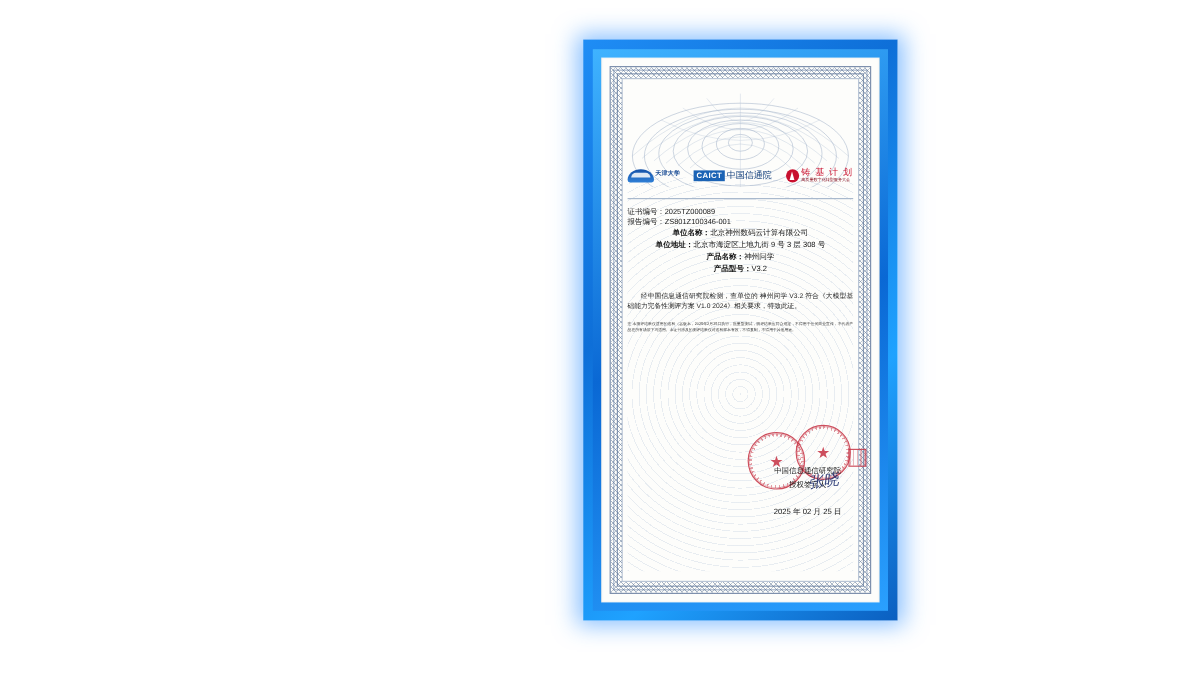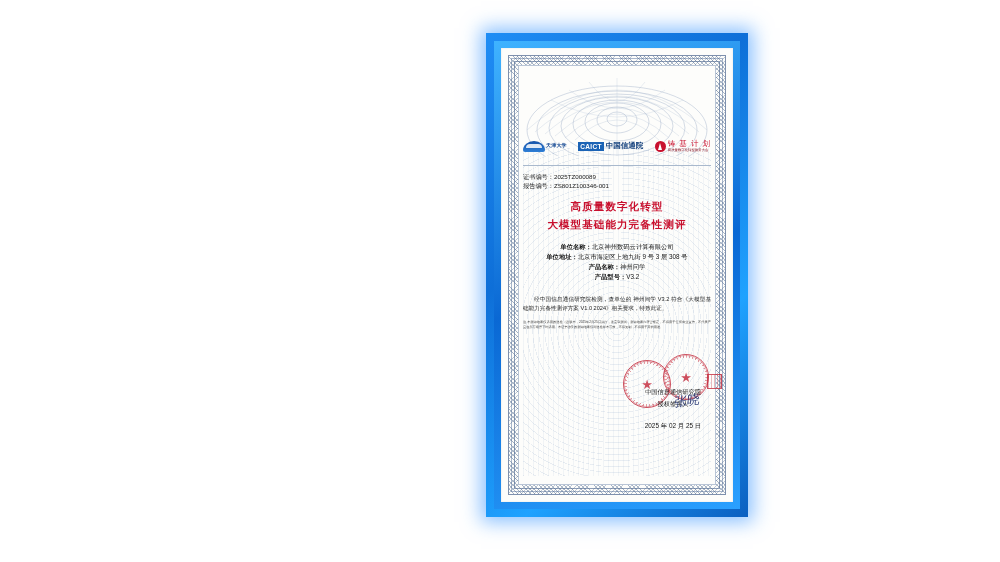--- a/index.html
+++ b/index.html
@@ -150,21 +150,21 @@
     font-weight: bold;
     color: #ffffff;
     background: #1b63b5;
     padding: 1px 2px;
     letter-spacing: .3px;
     line-height: 7px;
   }
   .caict-name {
     font-size: 7.5px;
     color: #15417d;
-    font-weight: bold;
+    font-weight: normal;
     white-space: nowrap;
   }
 
   .logo-zhuji { display:flex; align-items:center; gap:2px; }
   .zhuji-mark {
     width: 11px; height: 11px;
     border-radius: 50%;
     background: #c8102e;
     position: relative;
   }
@@ -376,24 +376,20 @@
 
       <div class="hr-blue"></div>
 
       <div class="meta-line">
         <span>证书编号：</span><span>2025TZ000089</span>
       </div>
       <div class="meta-line">
         <span>报告编号：</span><span>ZS801Z100346-001</span>
       </div>
 
-      <div id="titles">
-        <div class="cert-title" id="title-1">高质量数字化转型</div>
-        <div class="cert-title" id="title-2">大模型基础能力完备性测评</div>
-      </div>
 
       <div class="kv-block">
         <div class="kv-line">
           <span class="kv-key">单位名称：</span><span>北京神州数码云计算有限公司</span>
         </div>
         <div class="kv-line">
           <span class="kv-key">单位地址：</span><span>北京市海淀区上地九街 9 号 3 层 308 号</span>
         </div>
         <div class="kv-line">
           <span class="kv-key">产品名称：</span><span>神州问学</span>

